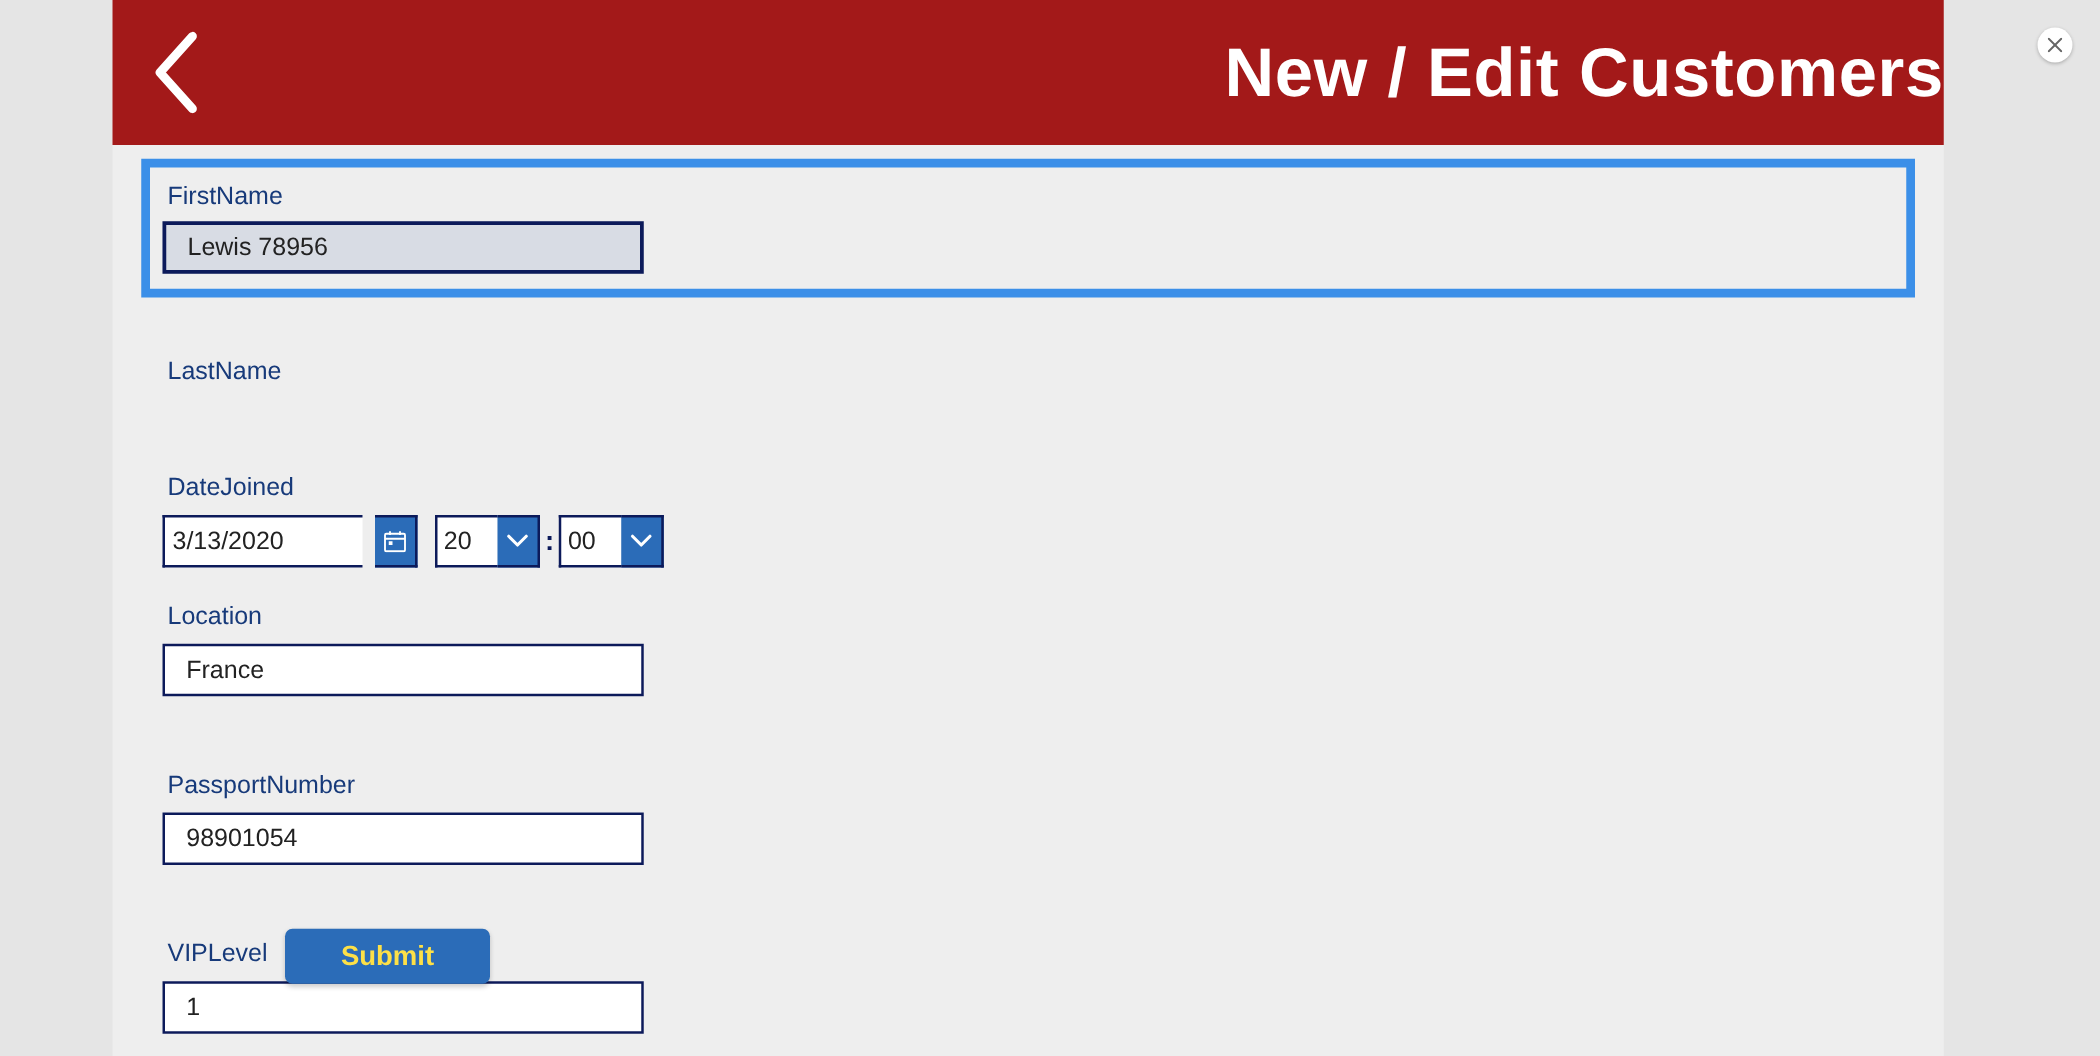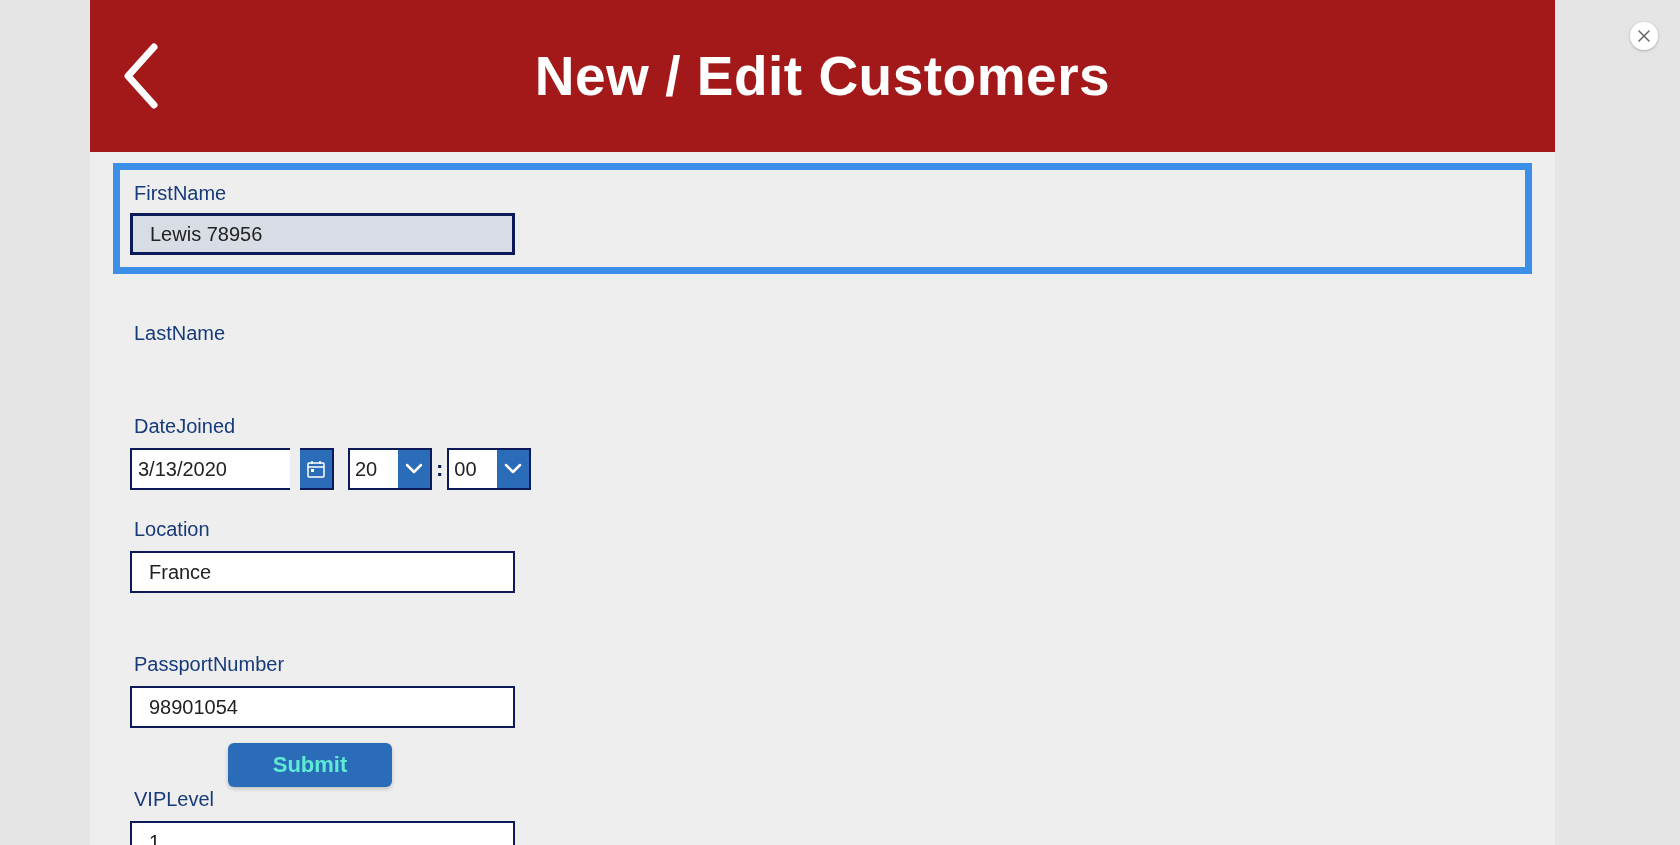--- a/index.html
+++ b/index.html
@@ -22,25 +22,25 @@
       left: 90px;
       top: 0;
       width: 1465px;
       height: 845px;
       background: #eeeeee;
     }
 
     .header-bar {
       position: relative;
       width: 100%;
-      height: 152px;
+      height: 116px;
       background: #a31919;
       display: flex;
       align-items: center;
-      justify-content: center;
+      justify-content: flex-end;
     }
 
     .back-arrow {
       position: absolute;
       left: 30px;
       top: 50%;
       transform: translateY(-50%);
       cursor: pointer;
       width: 40px;
       height: 70px;
@@ -182,21 +182,21 @@
       margin: 0 4px;
     }
 
     .submit-btn {
       position: absolute;
       left: 138px;
       bottom: 58px;
       width: 164px;
       height: 44px;
       background: #2b6cb8;
-      color: #5eead4;
+      color: #fde047;
       border: none;
       border-radius: 6px;
       font-size: 22px;
       font-weight: 700;
       cursor: pointer;
       box-shadow: 0 2px 4px rgba(0,0,0,.2);
     }
 
     .close-btn {
       position: absolute;

